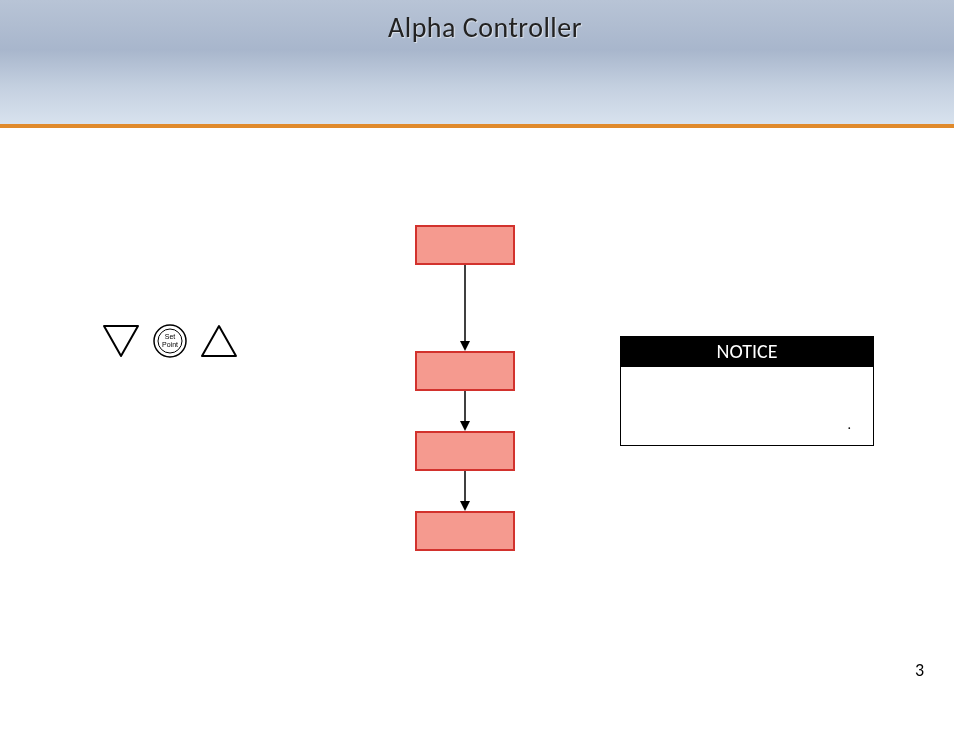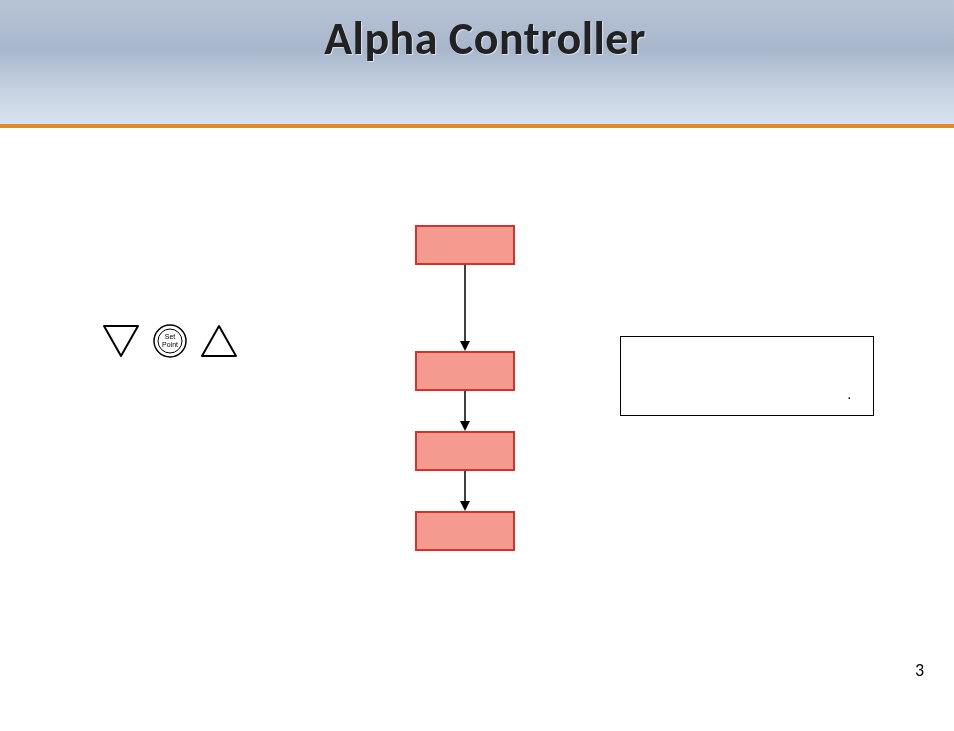--- a/index.html
+++ b/index.html
@@ -18,22 +18,22 @@
     background: linear-gradient(180deg, #b8c4d6 0%, #a8b6cc 40%, #c4d0e0 70%, #d8e2ee 100%);
     border-bottom: 4px solid #e08a2c;
   }
   .title-wrap {
     position: absolute;
     top: 10px; left: 0; right: 0;
     text-align: center;
     color: #222;
   }
   .title-line {
-    font-size: 46px;
-    font-weight: 700;
+    font-size: 28px;
+    font-weight: 400;
     letter-spacing: 0.5px;
     text-shadow: 1px 1px 1px rgba(255,255,255,0.6);
     padding-left: 16px;
   }
   .icons-area {
     position: absolute;
     left: 100px;
     top: 322px;
     display: flex;
     align-items: center;
@@ -134,18 +134,19 @@
   <div style="position:relative; height:40px;">
     <svg class="flow-arrow-svg" width="14" height="40">
       <line x1="7" y1="0" x2="7" y2="32" stroke="#000" stroke-width="1.5"></line>
       <polygon points="7,40 2,30 12,30" fill="#000"></polygon>
     </svg>
   </div>
   <div class="flow-box"></div>
 </div>
 
 <div class="notice-box">
+  <div class="notice-head">NOTICE</div>
   <div class="notice-body">
     <span class="notice-dot">.</span>
   </div>
 </div>
 
 <div class="page-num">3</div>
 
 </body></html>

